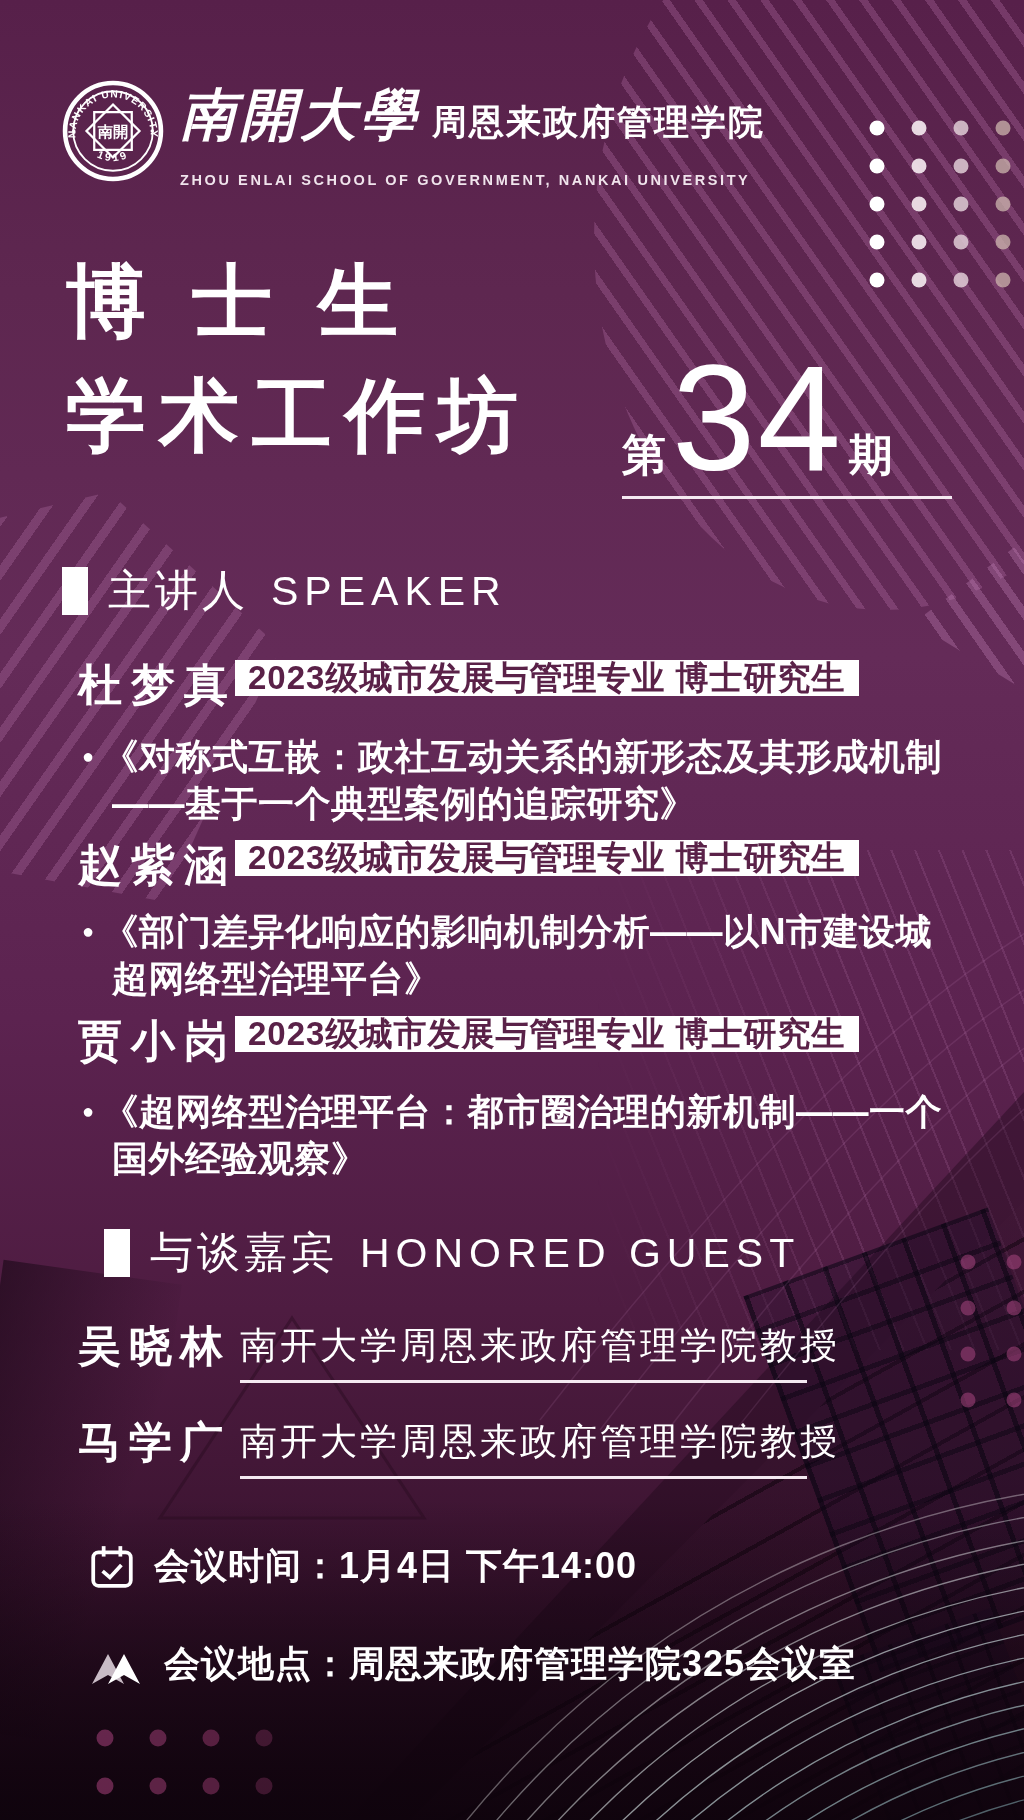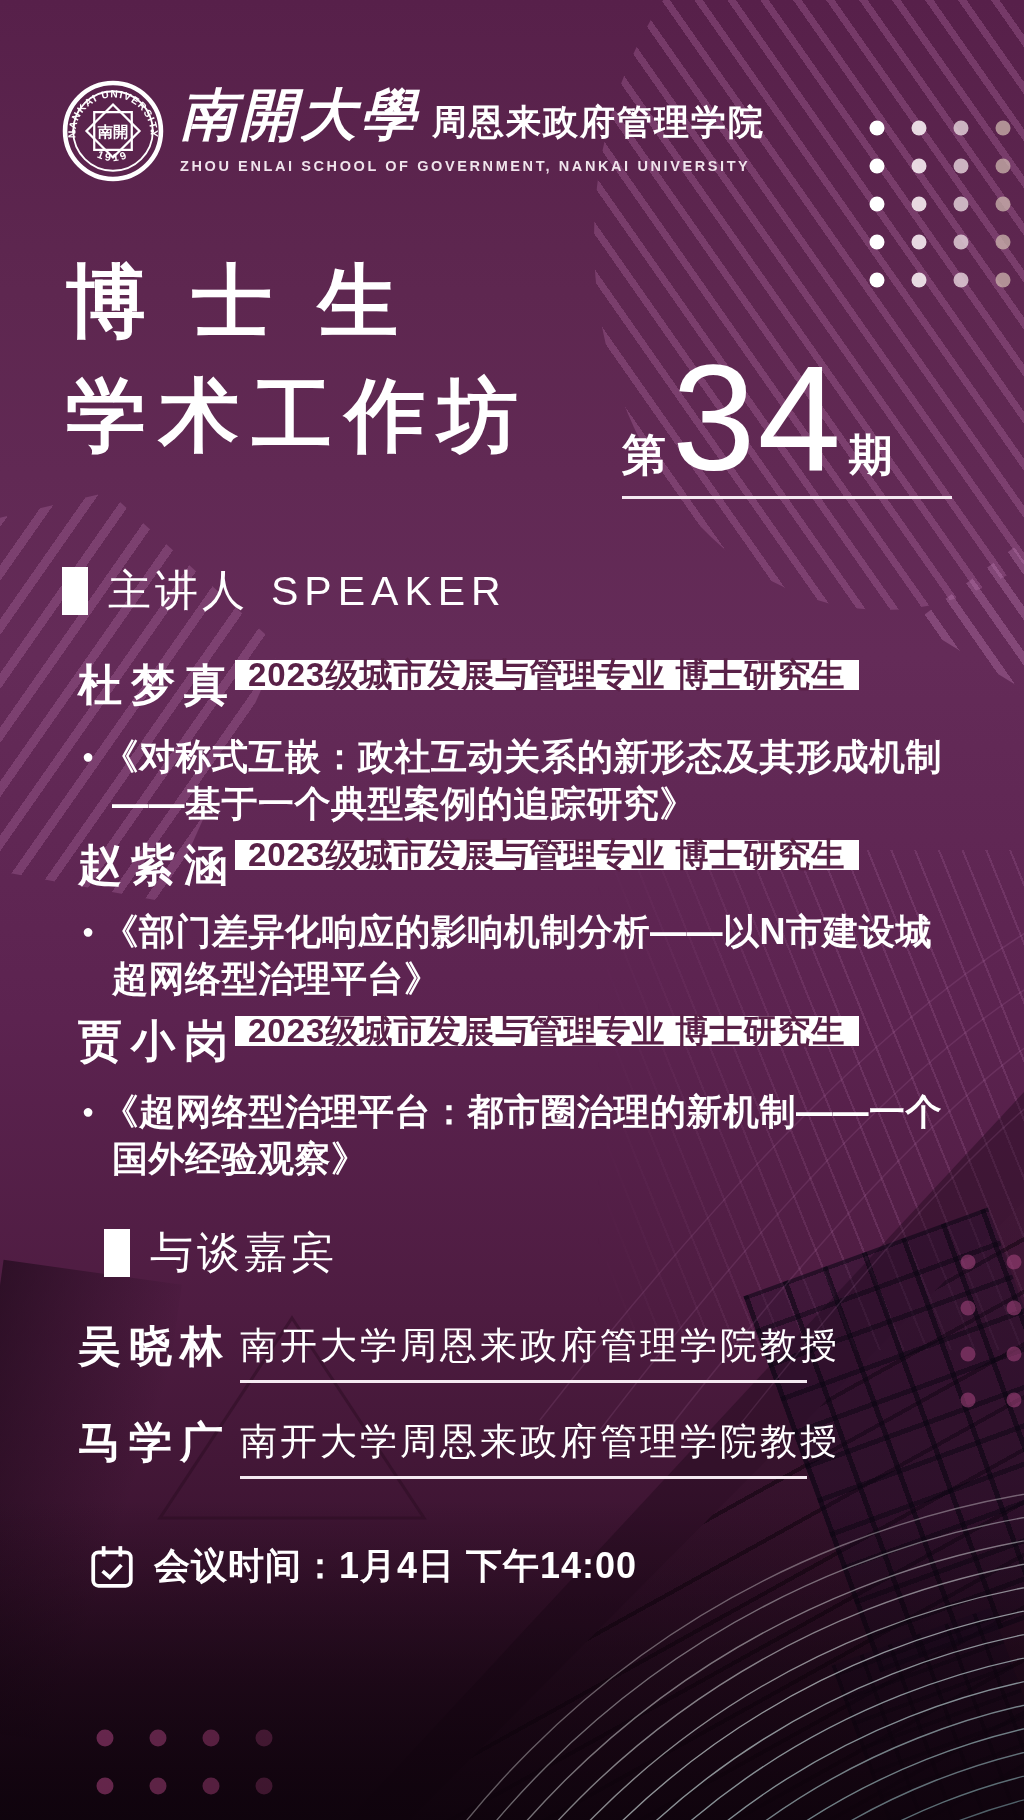--- a/index.html
+++ b/index.html
@@ -39,38 +39,38 @@
     background:linear-gradient(to top,rgba(14,3,12,.92) 0%,rgba(14,3,12,.55) 45%,rgba(14,3,12,0) 100%);}
   svg.decor{left:0;top:0;pointer-events:none;}
   
   .header{top:80px;left:62px;display:flex;align-items:flex-start;}
   .seal{width:102px;height:102px;flex:0 0 auto;}
   .head-text{margin-left:16px;padding-top:4px;}
   .head-row1{display:flex;align-items:baseline;}
   .calligraphy{font-family:"DejaVu Serif","Liberation Serif",serif;font-style:italic;font-weight:700;
     font-size:56px;line-height:60px;letter-spacing:4px;}
   .school-cn{font-size:35px;font-weight:700;margin-left:12px;letter-spacing:2px;text-align:center;}
-  .school-en{margin-top:12px;font-size:14.5px;font-weight:700;letter-spacing:2.6px;color:#f0e4ec;}
+  .school-en{margin-top:26px;font-size:14.5px;font-weight:700;letter-spacing:2.6px;color:#f0e4ec;}
   
   .title-l1{top:262px;left:66px;font-size:80px;font-weight:900;letter-spacing:46px;line-height:1;}
   .title-l2{top:376px;left:66px;font-size:80px;font-weight:900;letter-spacing:13px;line-height:1;}
   .issue{left:622px;top:342px;display:flex;align-items:baseline;}
   .issue-pre,.issue-suf{font-size:44px;font-weight:700;}
   .issue-num{font-size:150px;font-weight:400;line-height:1.02;letter-spacing:2px;margin:0 6px;}
   .issue-line{left:622px;top:496px;width:330px;height:3px;background:#f4e9f1;}
   
   .section{display:flex;align-items:center;}
   .sec-square{width:26px;height:48px;background:#fff;margin-right:20px;flex:0 0 auto;}
   .sec-cn{font-size:43px;font-weight:400;letter-spacing:4px;}
   .sec-en{font-size:41px;font-weight:400;letter-spacing:6px;margin-left:22px;}
   .sec-speaker{top:562px;left:62px;}
   .sec-guest{top:1224px;left:62px;padding-left:42px;}
   
   .spk-name{font-size:44px;font-weight:700;letter-spacing:9px;left:78px;line-height:50px;}
-  .badge{left:235px;height:30px;display:inline-flex;align-items:center;background:#fff;
+  .badge{left:235px;height:36px;display:inline-flex;align-items:center;background:#fff;
     color:#5a2148;font-size:33px;font-weight:700;padding:0 13px;letter-spacing:1px;white-space:nowrap;}
   .topic{left:82px;width:880px;font-size:36px;font-weight:700;line-height:47px;letter-spacing:.5px;}
   .topic .row{display:flex;align-items:flex-start;}
   .bullet{font-size:20px;line-height:47px;margin-right:8px;flex:0 0 auto;}
   .bullet.mid{align-self:center;}
   .topic .l2{margin-left:30px;}
   
   .guest-name{left:78px;font-size:43px;font-weight:700;letter-spacing:8px;line-height:48px;}
   .guest-title{left:240px;font-size:37px;font-weight:400;letter-spacing:3px;line-height:48px;}
   .guest-line{left:240px;width:567px;height:3px;background:#f4e9f1;}
@@ -250,34 +250,42 @@
     <div class="row">
       <span class="bullet">●</span>
       <span>《超网络型治理平台：都市圈治理的新机制——一个</span>
     </div>
     <div class="l2">国外经验观察》</div>
   </div>
 
   <div class="abs section sec-guest">
     <span class="sec-square"></span>
     <span class="sec-cn">与谈嘉宾</span>
+    <span class="sec-en">HONORED GUEST</span>
   </div>
 
   <div class="abs guest-name" style="top:1322px">吴晓林</div>
   <div class="abs guest-title" style="top:1322px">南开大学周恩来政府管理学院教授</div>
   <div class="abs guest-line" style="top:1380px"></div>
 
   <div class="abs guest-name" style="top:1418px">马学广</div>
   <div class="abs guest-title" style="top:1418px">南开大学周恩来政府管理学院教授</div>
   <div class="abs guest-line" style="top:1476px"></div>
 
   <div class="abs info-row" style="top:1542px">
     <svg class="info-icon" width="48" height="48" viewBox="0 0 46 46">
       <rect x="5" y="9" width="36" height="32" rx="5" fill="none" stroke="#fff" stroke-width="3.6"></rect>
       <line x1="15" y1="3" x2="15" y2="13" stroke="#fff" stroke-width="3.6"></line>
       <line x1="31" y1="3" x2="31" y2="13" stroke="#fff" stroke-width="3.6"></line>
       <path d="M14 27 l7 6 l11 -12" fill="none" stroke="#fff" stroke-width="3.6"></path>
     </svg>
     <span class="info-text">会议时间：1月4日 下午14:00</span>
   </div>
 
+  <div class="abs info-row" style="top:1640px">
+    <svg class="info-icon" width="58" height="42" viewBox="0 0 58 42">
+      <path d="M4 40 L20 10 L36 40 L20 31 Z" fill="#c9bcc6"></path>
+      <path d="M20 40 L36 10 L52 40 L36 31 Z" fill="#ffffff"></path>
+    </svg>
+    <span class="info-text">会议地点：周恩来政府管理学院325会议室</span>
+  </div>
 
 </div>
 
 </body></html>

